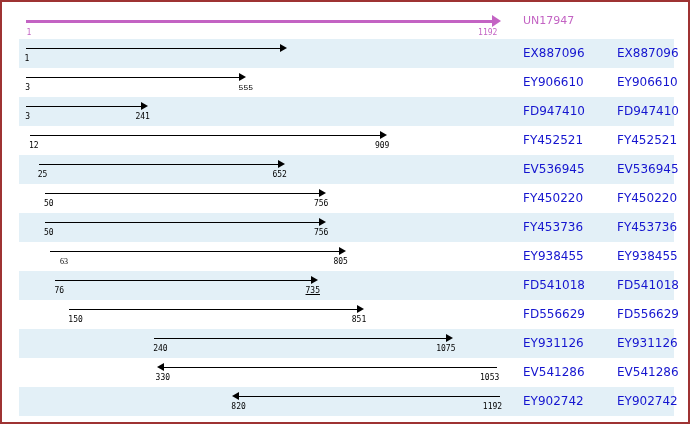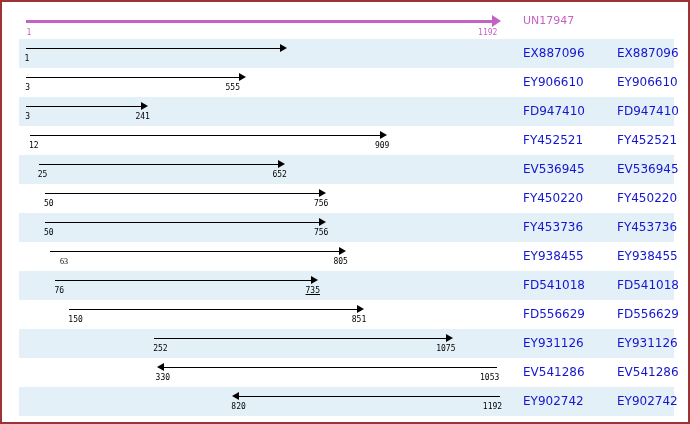--- a/index.html
+++ b/index.html
@@ -164,21 +164,21 @@
           <div class="h-coord end" style="left: 290px; margin-top: 24px;">657</div>
         </div>
         <a class="acc col1" href="#">EX887096</a>
         <a class="acc col2" href="#">EX887096</a>
       </div>
       <div class="hit-row">
         <div class="track">
           <div class="h-bar" style="left: 24.297px; width: 212.972px;"></div>
           <div class="h-head-r" style="left: 237.269px;"></div>
           <div class="h-coord start" style="left: 25.297px;">3</div>
-          <div class="h-coord end" style="left: 238px;">555</div>
+          <div class="h-coord end" style="left: 251px; font-family: Liberation Mono, monospace;">555</div>
         </div>
         <a class="acc col1" href="#">EY906610</a>
         <a class="acc col2" href="#">EY906610</a>
       </div>
       <div class="hit-row">
         <div class="band-inner"></div>
         <div class="track">
           <div class="h-bar" style="left: 24.297px; width: 114.542px;"></div>
           <div class="h-head-r" style="left: 138.839px;"></div>
           <div class="h-coord start" style="left: 25.297px;">3</div>
@@ -258,21 +258,21 @@
           <div class="h-coord end" style="left: 364.225px;">851</div>
         </div>
         <a class="acc col1" href="#">FD556629</a>
         <a class="acc col2" href="#">FD556629</a>
       </div>
       <div class="hit-row">
         <div class="band-inner"></div>
         <div class="track">
           <div class="h-bar" style="left: 152.215px; width: 292.274px;"></div>
           <div class="h-head-r" style="left: 444.489px;"></div>
-          <div class="h-coord start" style="left: 153.215px;">252</div>
+          <div class="h-coord start" style="left: 153.215px;">240</div>
           <div class="h-coord end" style="left: 453.489px;">1075</div>
         </div>
         <a class="acc col1" href="#">EY931126</a>
         <a class="acc col2" href="#">EY931126</a>
       </div>
       <div class="hit-row">
         <div class="track">
           <div class="h-bar" style="left: 161.607px; width: 333.717px;"></div>
           <div class="h-head-l" style="left: 154.607px;"></div>
           <div class="h-coord start" style="left: 155.607px;">330</div>

